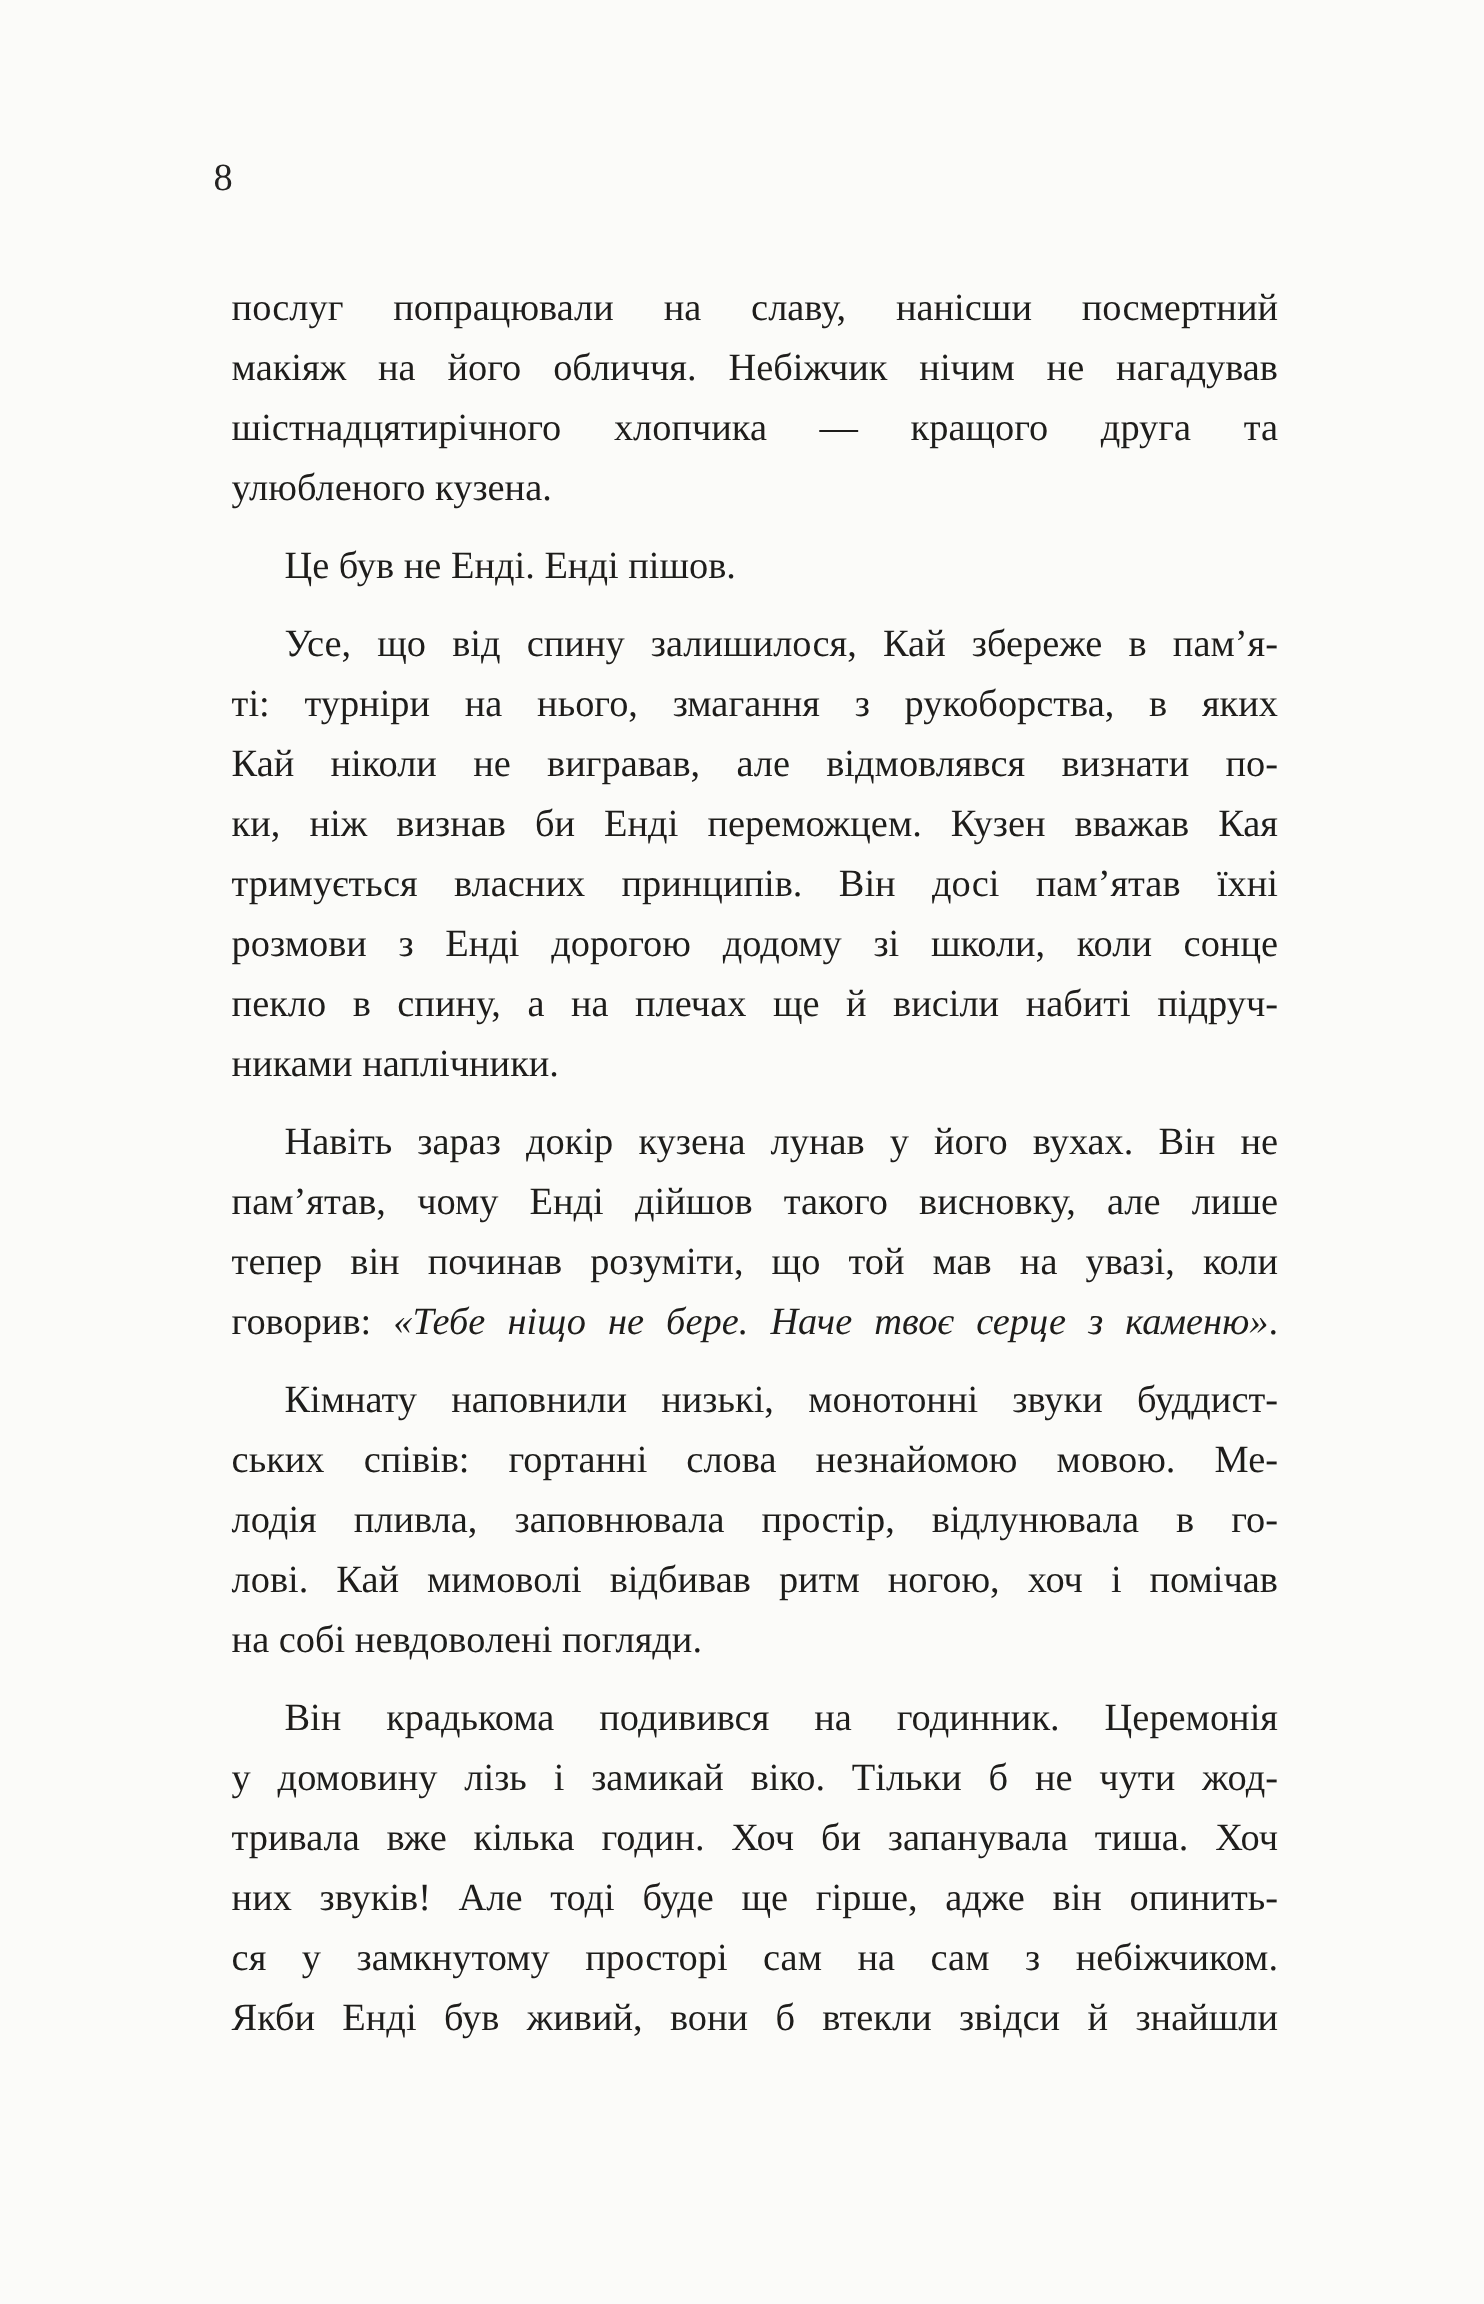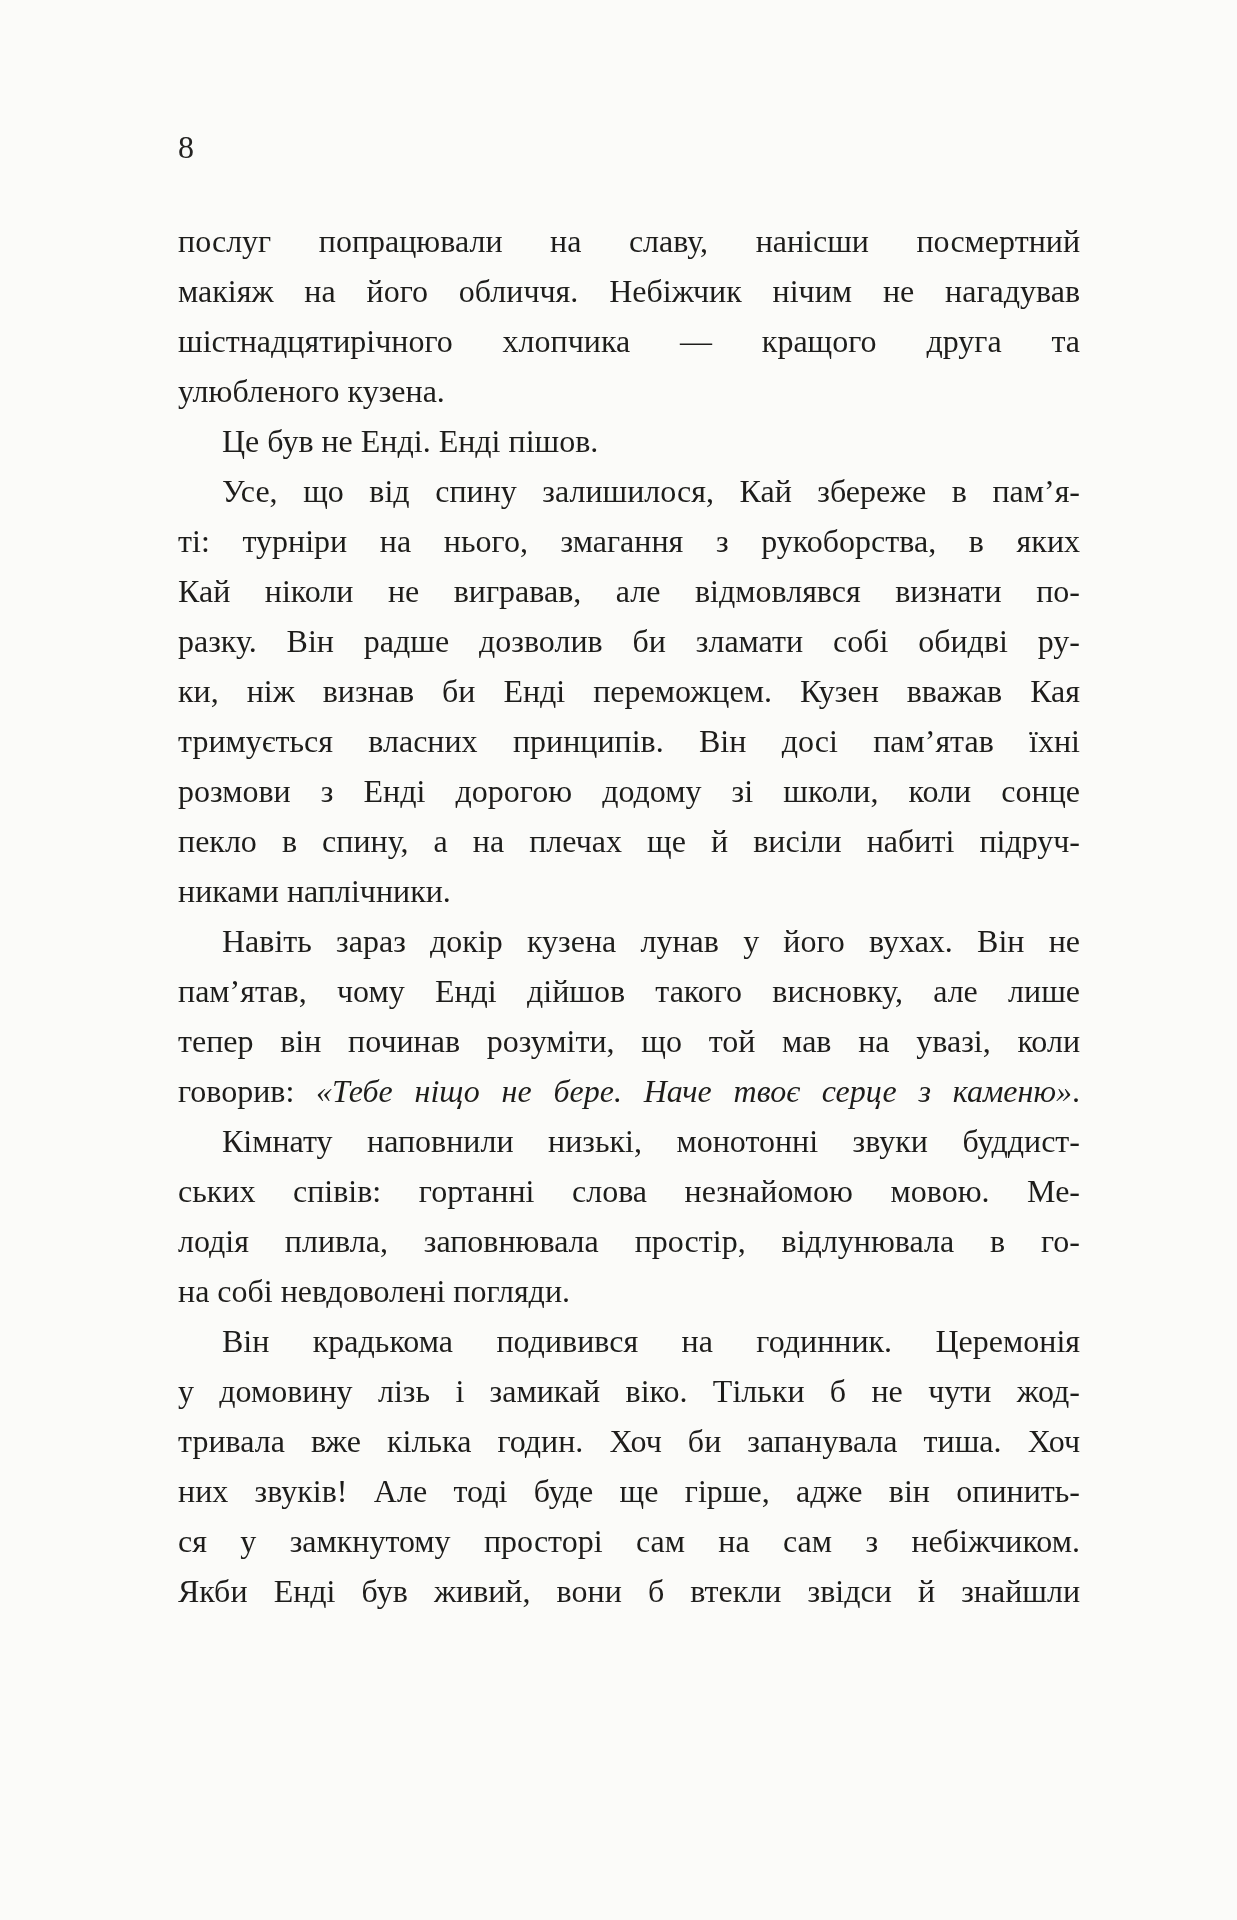--- a/index.html
+++ b/index.html
@@ -26,21 +26,21 @@
   }
   .page-body {
     position: absolute;
     left: 178px;
     top: 216px;
     width: 902px;
     font-size: 32px;
     line-height: 50px;
   }
   .para {
-    margin: 0;
+    margin: 15px;
     padding: 0;
   }
   .line {
     text-align: justify;
     text-align-last: justify;
     text-justify: inter-word;
     height: 50px;
   }
   .line.nj {
     text-align-last: left;
@@ -64,37 +64,37 @@
         <div class="line"><span class="seg">шістнадцятирічного хлопчика — кращого друга та</span></div>
         <div class="line nj"><span class="seg">улюбленого кузена.</span></div>
       </div>
       <div class="para">
         <div class="line nj indent"><span class="seg">Це був не Енді. Енді пішов.</span></div>
       </div>
       <div class="para">
         <div class="line indent"><span class="seg">Усе, що від спину залишилося, Кай збереже в пам’я-</span></div>
         <div class="line"><span class="seg">ті: турніри на нього, змагання з рукоборства, в яких</span></div>
         <div class="line"><span class="seg">Кай ніколи не вигравав, але відмовлявся визнати по-</span></div>
-        <div class="line"><span class="seg">разку. Він радше дозволив би зламати собі обидві ру-</span></div>
         <div class="line"><span class="seg">ки, ніж визнав би Енді переможцем. Кузен вважав Кая</span></div>
         <div class="line"><span class="seg">тримується власних принципів. Він досі пам’ятав їхні</span></div>
         <div class="line"><span class="seg">розмови з Енді дорогою додому зі школи, коли сонце</span></div>
         <div class="line"><span class="seg">пекло в спину, а на плечах ще й висіли набиті підруч-</span></div>
         <div class="line nj"><span class="seg">никами наплічники.</span></div>
       </div>
       <div class="para">
         <div class="line indent"><span class="seg">Навіть зараз докір кузена лунав у його вухах. Він не</span></div>
         <div class="line"><span class="seg">пам’ятав, чому Енді дійшов такого висновку, але лише</span></div>
         <div class="line"><span class="seg">тепер він починав розуміти, що той мав на увазі, коли</span></div>
         <div class="line"><span class="seg">говорив: </span><span class="seg i">«Тебе ніщо не бере. Наче твоє серце з каменю»</span><span class="seg">.</span></div>
       </div>
       <div class="para">
         <div class="line indent"><span class="seg">Кімнату наповнили низькі, монотонні звуки буддист-</span></div>
         <div class="line"><span class="seg">ських співів: гортанні слова незнайомою мовою. Ме-</span></div>
         <div class="line"><span class="seg">лодія пливла, заповнювала простір, відлунювала в го-</span></div>
+        <div class="line"><span class="seg">лові. Кай мимоволі відбивав ритм ногою, хоч і помічав</span></div>
         <div class="line nj"><span class="seg">на собі невдоволені погляди.</span></div>
       </div>
       <div class="para">
         <div class="line indent"><span class="seg">Він крадькома подивився на годинник. Церемонія</span></div>
         <div class="line"><span class="seg">у домовину лізь і замикай віко. Тільки б не чути жод-</span></div>
         <div class="line"><span class="seg">тривала вже кілька годин. Хоч би запанувала тиша. Хоч</span></div>
         <div class="line"><span class="seg">них звуків! Але тоді буде ще гірше, адже він опинить-</span></div>
         <div class="line"><span class="seg">ся у замкнутому просторі сам на сам з небіжчиком.</span></div>
         <div class="line"><span class="seg">Якби Енді був живий, вони б втекли звідси й знайшли</span></div>
       </div>

